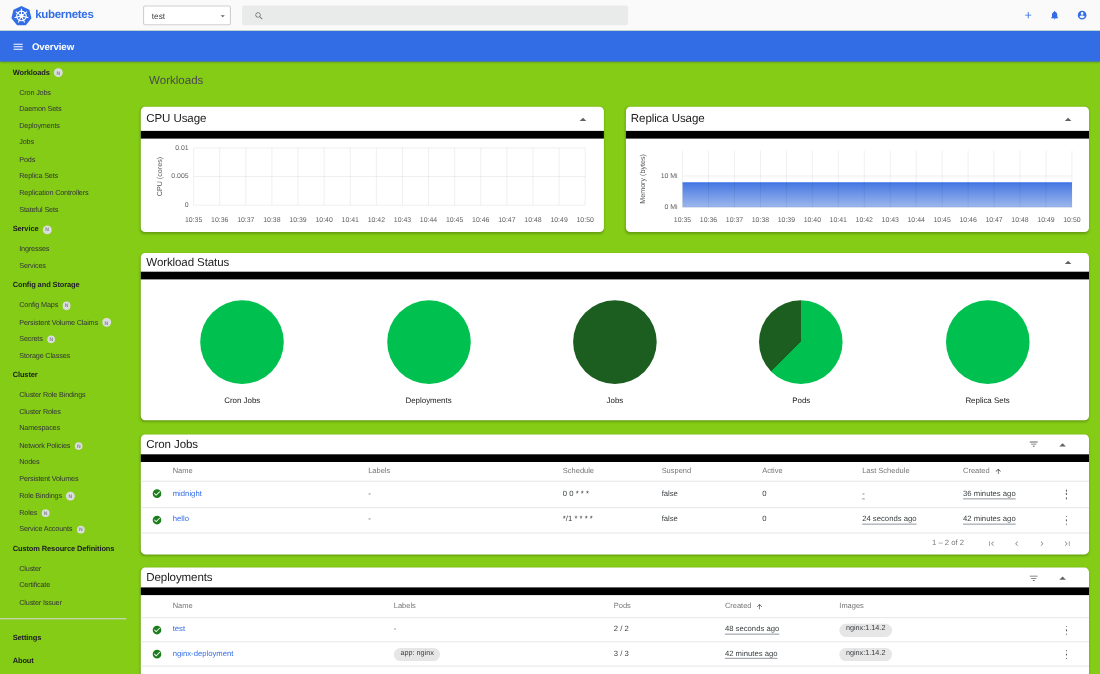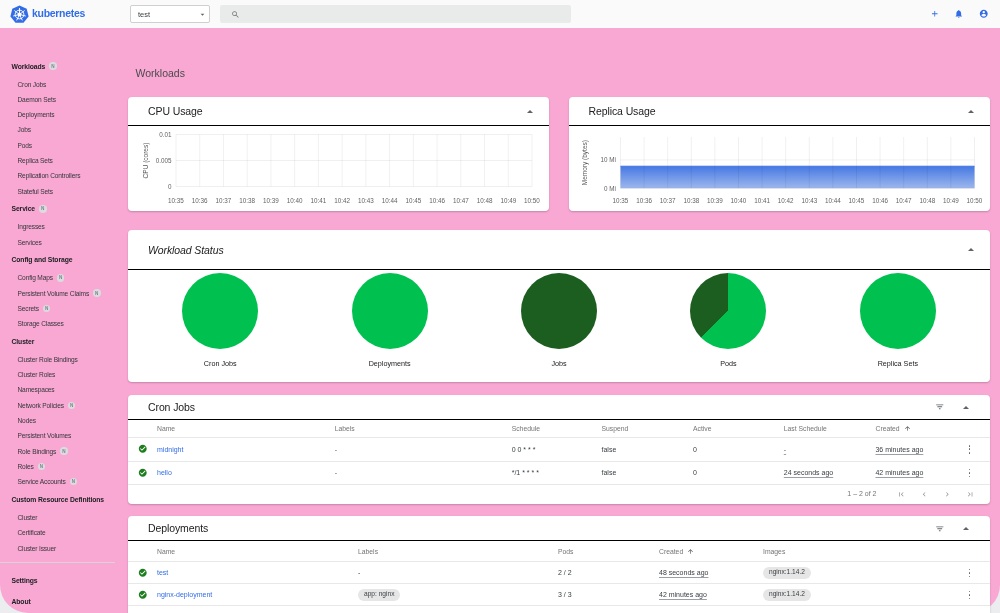--- a/index.html
+++ b/index.html
@@ -1,18 +1,18 @@
 <!DOCTYPE html>
 <html><head>
 <meta charset="utf-8">
 <style>
   * { margin:0; padding:0; box-sizing:border-box; }
   html,body { width:1000px; height:613px; overflow:hidden; }
   body { font-family:"Liberation Sans","DejaVu Sans",sans-serif; background:#ebedef; }
-  .app { position:relative; width:1000px; height:613px; background:#f9a8d4;border-radius:28px; }
+  .app { position:relative; width:1000px; height:613px; background:#84cc16; }
 
   
   .toolbar { position:absolute; left:0; top:0; width:1000px; height:28px; background:#fafafa; display:flex; align-items:center; }
   .brand { display:flex; align-items:center; margin-left:10px; }
   .brand svg.logo { width:19px; height:19px; display:block; }
   .wordmark { color:#326de6; font-size:10.5px; font-weight:bold; letter-spacing:-0.3px; margin-left:3px; line-height:1; padding-bottom:1px; }
   .ns-select { position:absolute; left:130px; top:5px; width:80px; height:18px; background:#fff; border:1px solid #cfcfcf; border-radius:2px; display:flex; align-items:center; cursor:pointer; }
   .ns-select .ns-value { font-size:7.5px; color:#3c4043; margin-left:7px; flex:1; }
   .ns-select svg { width:9px; height:9px; margin-right:2px; }
   .searchbox { position:absolute; left:220px; top:5px; width:351px; height:18px; background:#e9eaea; border-radius:2px; display:flex; align-items:center; }
@@ -39,36 +39,36 @@
   .n-badge { width:7.5px; height:7.5px; border-radius:50%; background:#dadce0; color:#80868b; font-size:4.6px; font-weight:bold; display:flex; align-items:center; justify-content:center; margin-left:4px; }
   .side-divider { border-top:1px solid #d4d6d8; margin-top:6px; }
   .nav-footer-item { display:flex; align-items:center; height:21.2px; padding-left:11.5px; cursor:pointer; }
   .nav-footer-item .lbl { font-size:6.8px; font-weight:bold; color:#202124; letter-spacing:-0.1px; }
   .nav-footer { padding-top:7px; }
 
   
   .content { position:absolute; left:115px; top:56px; width:885px; height:557px; }
   .page-title { font-size:10.5px; color:#4a4a4a; letter-spacing:0; position:absolute; left:20.5px; top:11px; }
   .card { position:absolute; background:#fff; border-radius:4px; box-shadow:0 1px 2px rgba(0,0,0,0.22); }
-  .card-title-row { display:flex; align-items:center; border-bottom:1px solid #000000; padding-left:20px; }
+  .card-title-row { display:flex; align-items:center; border-bottom:7px solid #000000; padding-left:5px; }
   .card-title { font-size:10.5px; color:#212121; letter-spacing:-0.1px; flex:1; }
   .card-actions { display:flex; align-items:center; }
   .icon-btn { display:flex; align-items:center; justify-content:center; cursor:pointer; }
   .caret-up { width:0; height:0; border-left:3.6px solid transparent; border-right:3.6px solid transparent; border-bottom:3.6px solid #5f6368; }
 
   
   #cpu-card  { left:13px; top:41px; width:421px; height:113.5px; }
   #mem-card  { left:453.5px; top:41px; width:421.5px; height:113.5px; }
   .graph-card .card-title-row { height:29px; }
   .graph-card .card-actions { margin-right:16px; }
   .chart-svg { display:block; }
 
   
   #status-card { left:13px; top:174px; width:862px; height:152px; }
-  #status-card .card-title-row { height:40px;font-style:italic; }
+  #status-card .card-title-row { height:24px; }
   .pies { display:flex; position:absolute; left:0; top:24px; width:862px; padding:0 7.5px; }
   .pie-cell { flex:1; display:flex; flex-direction:column; align-items:center; }
   .pie { width:76px; height:76px; border-radius:50%; margin-top:19px; }
   .pie-label { margin-top:10px; font-size:7.2px; color:#212121; }
 
   
   .table-card .card-title-row { height:25.3px; }
   .table-card .card-actions { margin-right:21px; }
   .filter-btn { margin-right:19px; }
   .filter-btn svg { width:9.5px; height:9.5px; }
@@ -147,20 +147,28 @@
       </div>
       <div class="pad"></div>
       <div class="top-icon">
         <svg viewBox="0 0 24 24">
             <path fill="#326de6" d="M12 2C6.48 2 2 6.48 2 12s4.48 10 10 10 10-4.48 10-10S17.52 2 12 2zm0 3c1.66 0 3 1.34 3 3s-1.34 3-3 3-3-1.34-3-3 1.34-3 3-3zm0 14.2c-2.5 0-4.71-1.28-6-3.22.03-1.99 4-3.08 6-3.08 1.99 0 5.97 1.09 6 3.08-1.29 1.94-3.5 3.22-6 3.22z"></path>
           </svg>
       </div>
     </div>
   </div>
 
+  <div class="appbar">
+    <div class="hamburger">
+      <svg viewBox="0 0 24 24">
+          <path fill="#ffffff" d="M3 18h18v-2H3v2zm0-5h18v-2H3v2zm0-7v2h18V6H3z"></path>
+        </svg>
+    </div>
+    <span class="appbar-title">Overview</span>
+  </div>
 
   <nav class="sidebar" id="sidebar">
       <div class="nav-group">
         <div class="nav-group-header">
           <span class="lbl">Workloads</span>
           <span class="n-badge">N</span>
         </div>
         <div class="nav-item">
           <span class="lbl">Cron Jobs</span>
         </div>

